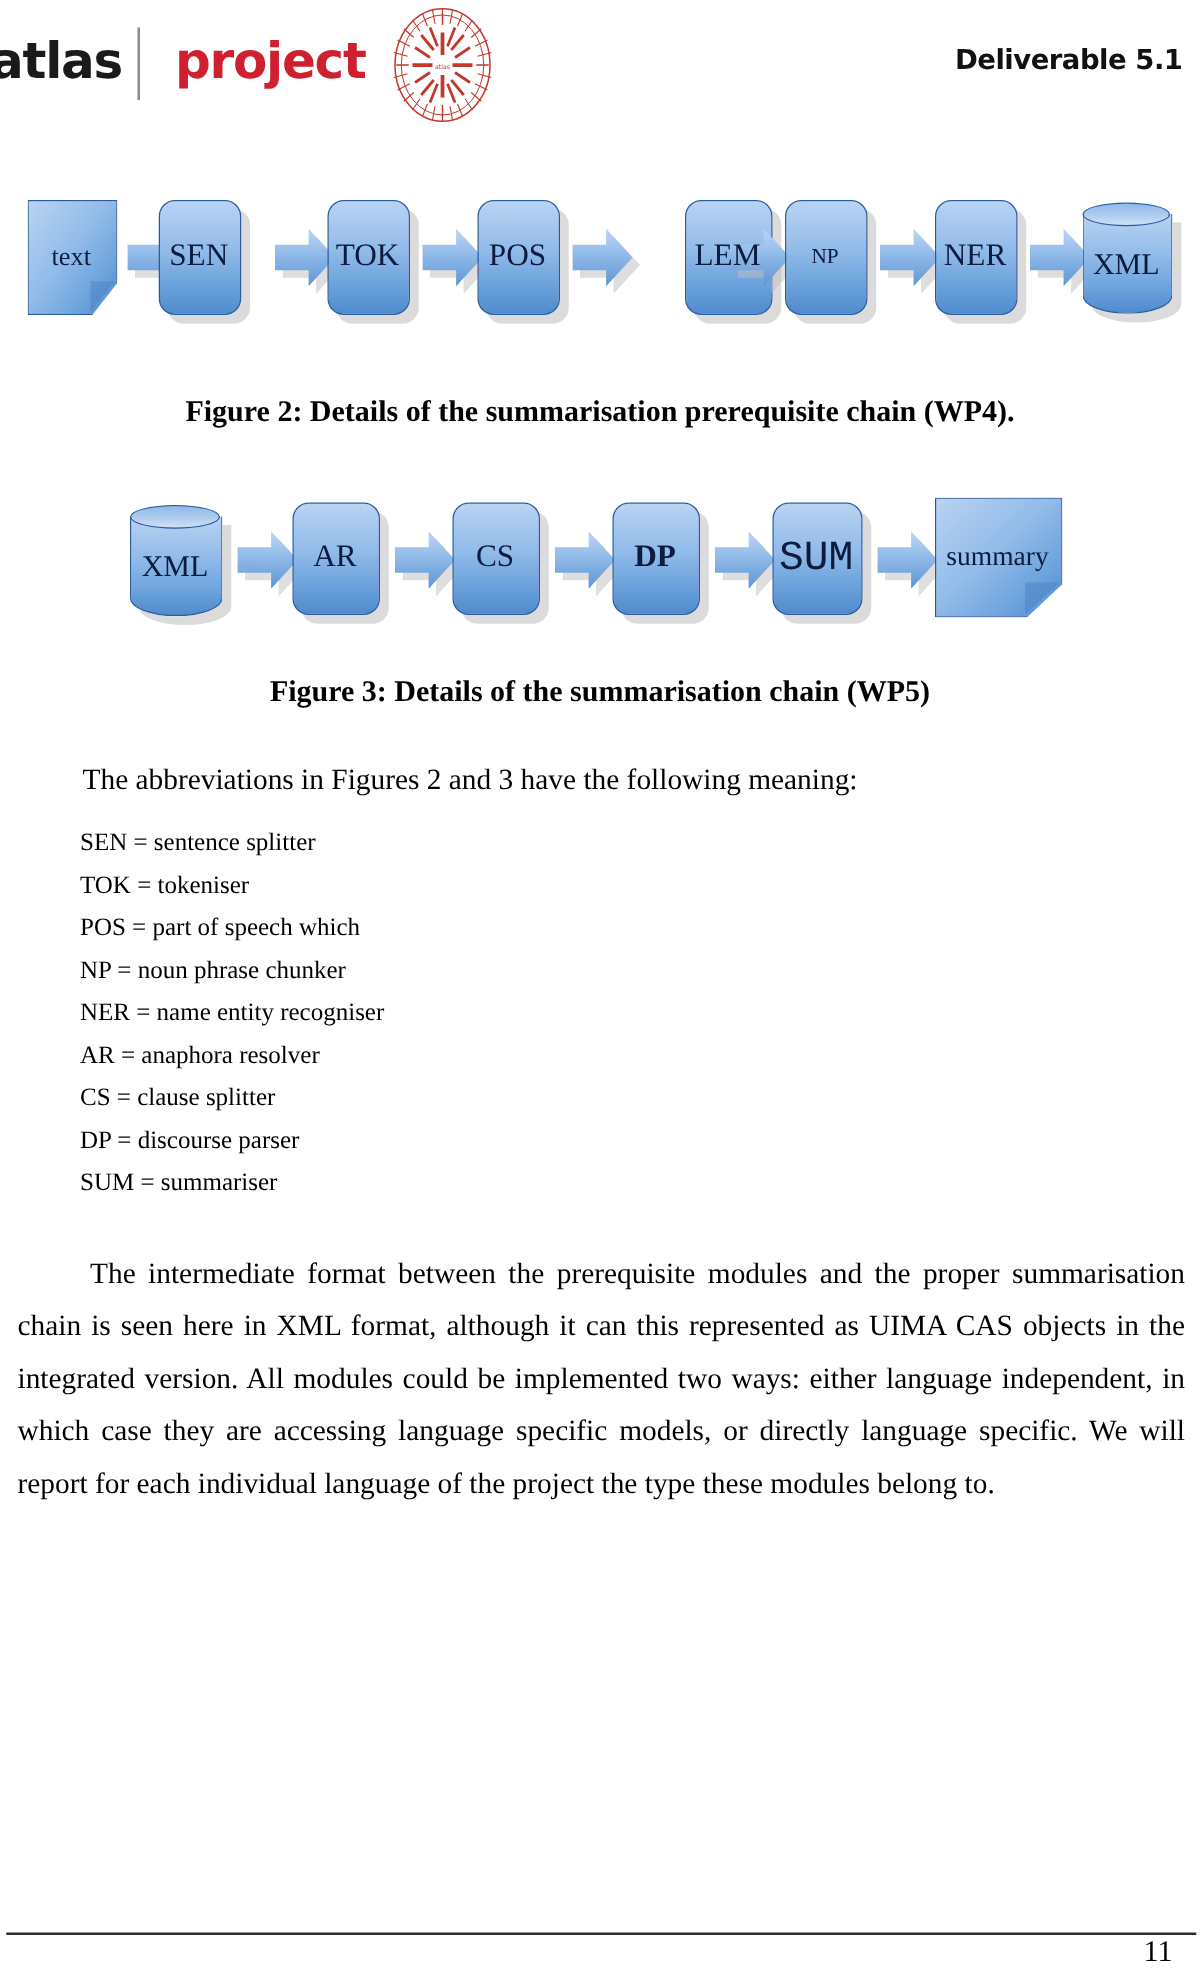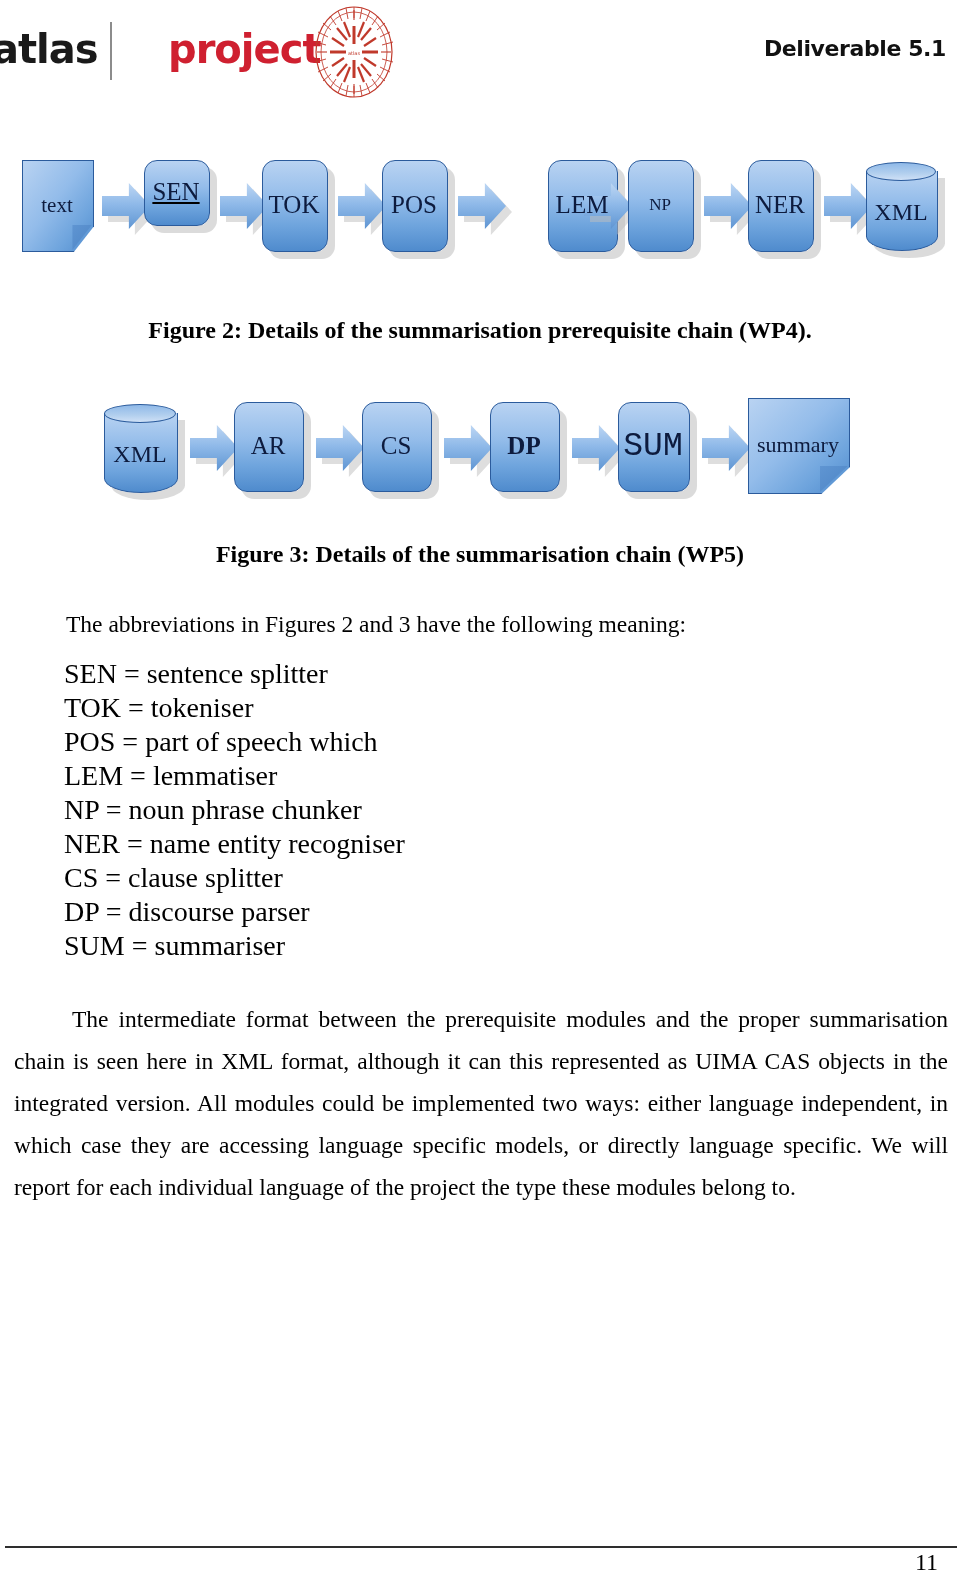--- a/index.html
+++ b/index.html
@@ -38,21 +38,20 @@
     background: #8c8c8c;
   }
   .logo-project {
     position: absolute;
     left: 140px; top: 26px;
     font-family: "DejaVu Sans", sans-serif;
     font-weight: bold;
     font-size: 40px;
     letter-spacing: -1px;
     color: #cf2030;
-    margin-left: 28px;
   }
   .logo-mark {
     position: absolute;
     left: 302px; top: 4px;
     width: 104px; height: 96px;
   }
   .deliverable {
     position: absolute;
     right: 14px; top: 36px;
     font-family: "DejaVu Sans", sans-serif;
@@ -178,21 +177,21 @@
   .intro-line { top: 611px; }
 
   .abbr-list {
     position: absolute;
     left: 64px;
     top: 657px;
     width: 700px;
   }
   .abbr-item {
     font-family: "Liberation Serif", serif;
-    font-size: 28px;
+    font-size: 20px;
     line-height: 34px;
     color: #000;
     white-space: nowrap;
   }
 
   .paragraph {
     position: absolute;
     left: 14px;
     top: 998px;
     width: 934px;
@@ -299,21 +298,21 @@
   <div class="chain">
 
     <div class="node" style="left:22px; top:12px; width:70px; height:90px;">
       <div class="shape-doc"></div>
       <div class="shape-doc-fold"></div>
       <span class="label" style="font-size:21px;">text</span>
     </div>
     <div class="arrow-shadow" style="left:108px; top:41px; width:48px; height:46px;"></div>
     <div class="arrow" style="left:102px; top:35px; width:48px; height:46px;"></div>
 
-    <div class="node" style="left:144px; top:12px; width:64px; height:64px;text-decoration:underline;">
+    <div class="node" style="left:127px; top:12px; width:64px; height:90px;">
       <div class="shape-box"></div>
       <span class="label" style="font-size:25px;">SEN</span>
     </div>
     <div class="arrow-shadow" style="left:226px; top:41px; width:48px; height:46px;"></div>
     <div class="arrow" style="left:220px; top:35px; width:48px; height:46px;"></div>
 
     <div class="node" style="left:262px; top:12px; width:64px; height:90px;">
       <div class="shape-box"></div>
       <span class="label" style="font-size:25px;">TOK</span>
     </div>
@@ -408,23 +407,23 @@
 </div>
 
 <div class="caption" id="caption-3">Figure 3: Details of the summarisation chain (WP5)</div>
 
 <div class="body-text intro-line">The abbreviations in Figures 2 and 3 have the following meaning:</div>
 
 <div class="abbr-list">
   <div class="abbr-item">SEN = sentence splitter</div>
   <div class="abbr-item">TOK = tokeniser</div>
   <div class="abbr-item">POS = part of speech which</div>
-  <div class="abbr-item">LEM = lemmatiser</div>
   <div class="abbr-item">NP = noun phrase chunker</div>
   <div class="abbr-item">NER = name entity recogniser</div>
+  <div class="abbr-item">AR = anaphora resolver</div>
   <div class="abbr-item">CS = clause splitter</div>
   <div class="abbr-item">DP = discourse parser</div>
   <div class="abbr-item">SUM = summariser</div>
 </div>
 
 <div class="paragraph">The intermediate format between the prerequisite modules and the proper summarisation chain is seen here in XML format, although it can this represented as UIMA CAS objects in the integrated version. All modules could be implemented two ways: either language independent, in which case they are accessing language specific models, or directly language specific. We will report for each individual language of the project the type these modules belong to.</div>
 
 <div class="footer-rule"></div>
 <div class="page-number">11</div>
 

